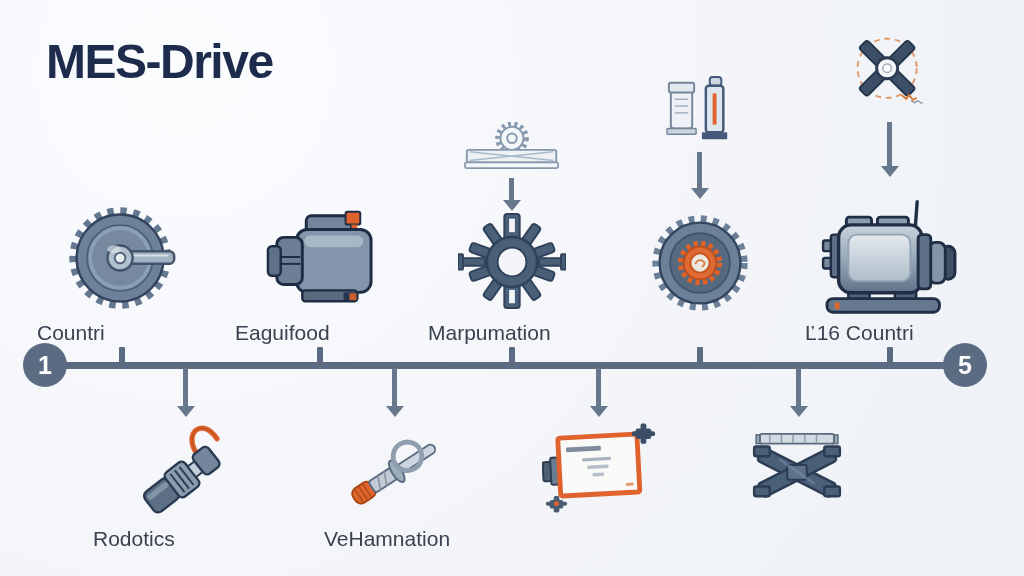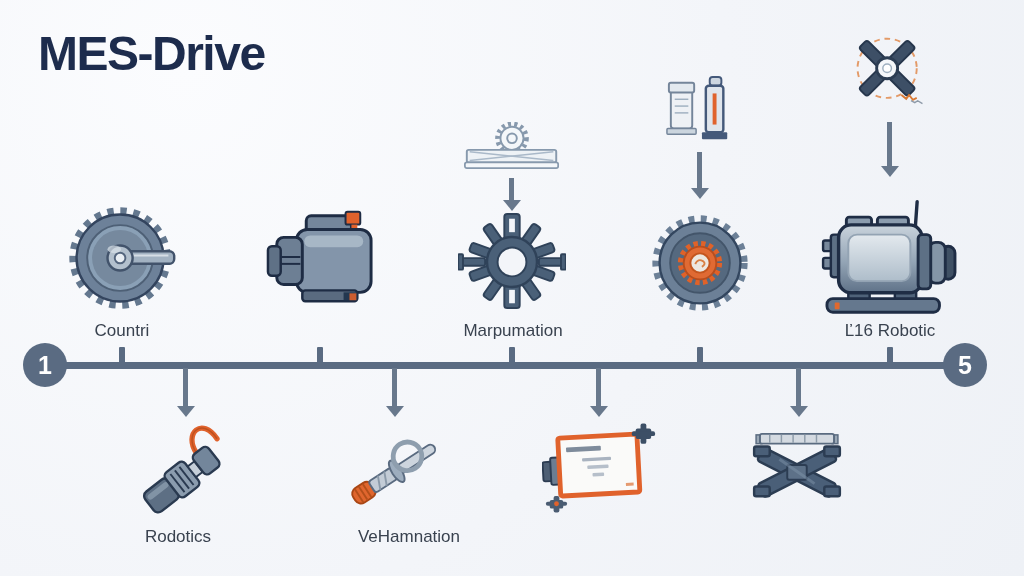--- a/index.html
+++ b/index.html
@@ -1,28 +1,28 @@
 <!DOCTYPE html>
 <html><head>
 <meta charset="utf-8">
 <style>
   html,body{margin:0;padding:0;background:#e8eaee;}
   #canvas{position:relative;width:1024px;height:576px;overflow:hidden;
     background:radial-gradient(circle at 18% 12%, #fbfcfe 0%, #f3f5f9 55%, #eef1f6 100%);
     font-family:"Liberation Sans", sans-serif;}
-  .title{position:absolute;left:34px;top:22px;margin:4px;font-size:48px;font-weight:bold;
+  .title{position:absolute;left:34px;top:22px;margin:12px;font-size:48px;font-weight:bold;
     color:#1d2c4d;letter-spacing:-1.5px;}
   .tl-line{position:absolute;left:45px;top:362px;width:920px;height:7px;background:#5a6b82;border-radius:4px;}
   .tl-badge{position:absolute;top:343px;width:44px;height:44px;border-radius:50%;background:#5a6b82;
     color:#fff;font-size:25px;font-weight:bold;text-align:center;line-height:44px;}
   .tick{position:absolute;top:347px;width:6px;height:16px;background:#5a6b82;border-radius:1px;}
   .varrow{position:absolute;width:5px;background:#68788c;}
   .varrow::after{content:"";position:absolute;top:100%;left:50%;transform:translateX(-50%);
     border:9px solid transparent;border-top:11px solid #68788c;border-bottom:none;}
-  .lbl{position:absolute;width:170px;text-align:center;font-size:17px;color:#39424f;}
+  .lbl{position:absolute;width:170px;font-size:21px;color:#39424f;}
   .icon{position:absolute;}
   .icon svg{display:block;width:100%;height:100%;}
 </style>
 </head>
 <body>
 
 <div id="canvas">
 
   <h1 class="title">MES-Drive</h1>
 
@@ -60,20 +60,21 @@
       <rect x="44" y="34" width="60" height="12" rx="6" fill="#aebdcb" opacity="0.85"></rect>
       <rect x="16" y="36" width="26" height="48" rx="7" fill="#6d7f94" stroke="#1e2c44" stroke-width="3"></rect>
       <rect x="7" y="45" width="13" height="30" rx="4" fill="#5f7186" stroke="#1e2c44" stroke-width="2.5"></rect>
       <line x1="20" y1="56" x2="40" y2="56" stroke="#1e2c44" stroke-width="2"></line>
       <line x1="20" y1="63" x2="40" y2="63" stroke="#1e2c44" stroke-width="2"></line>
       <rect x="42" y="90" width="56" height="11" rx="3" fill="#5a6b80" stroke="#1e2c44" stroke-width="2.5"></rect>
       <rect x="84" y="92" width="14" height="8" fill="#233750"></rect>
       <rect x="90" y="93" width="7" height="7" fill="#e0622c" opacity="0.9"></rect>
     </svg>
   </div>
+  <div class="lbl" style="left:235px;top:321px">Eaguifood</div>
 
   <div class="icon" style="left:463px;top:122px;width:98px;height:50px">
     <svg viewBox="0 0 100 52">
       <circle cx="50" cy="17" r="15" fill="none" stroke="#8799ad" stroke-width="5" stroke-dasharray="3.2 3.4"></circle>
       <circle cx="50" cy="17" r="12" fill="#f4f7fa" stroke="#8799ad" stroke-width="2"></circle>
       <circle cx="50" cy="17" r="5" fill="none" stroke="#8799ad" stroke-width="2"></circle>
       <rect x="3" y="29" width="93" height="13" rx="2" fill="#eef2f6" stroke="#8799ad" stroke-width="2"></rect>
       <line x1="6" y1="40" x2="93" y2="31" stroke="#aab9c9" stroke-width="1.5"></line>
       <line x1="6" y1="31" x2="93" y2="40" stroke="#aab9c9" stroke-width="1.5"></line>
       <rect x="1" y="42" width="97" height="6" rx="2" fill="#f4f7fa" stroke="#8799ad" stroke-width="1.8"></rect>
@@ -196,21 +197,21 @@
       <rect x="10" y="46" width="12" height="44" rx="3" fill="#5d7085" stroke="#1f2d45" stroke-width="2.5"></rect>
       <rect x="124" y="58" width="14" height="34" rx="7" fill="#3f5064" stroke="#1f2d45" stroke-width="3"></rect>
       <rect x="111" y="54" width="17" height="42" rx="7" fill="#8495a7" stroke="#1f2d45" stroke-width="3"></rect>
       <rect x="18" y="36" width="86" height="70" rx="13" fill="url(#mgrad)" stroke="#1f2d45" stroke-width="3.5"></rect>
       <rect x="28" y="46" width="64" height="48" rx="9" fill="url(#mgrad2)" stroke="#93a3b3" stroke-width="2"></rect>
       <rect x="100" y="46" width="13" height="56" rx="4" fill="#5d7085" stroke="#1f2d45" stroke-width="3"></rect>
       <rect x="6" y="112" width="116" height="14" rx="6" fill="#65788e" stroke="#1f2d45" stroke-width="3"></rect>
       <rect x="14" y="116" width="5" height="7" rx="1" fill="#e0692f"></rect>
     </svg>
   </div>
-  <div class="lbl" style="left:805px;top:321px">Ľ16 Robotic</div>
+  <div class="lbl" style="left:805px;top:321px">Ľ16 Countri</div>
 
   <div class="varrow" style="left:183px;top:368px;height:38px"></div>
   <div class="varrow" style="left:392px;top:368px;height:38px"></div>
   <div class="varrow" style="left:596px;top:368px;height:38px"></div>
   <div class="varrow" style="left:796px;top:368px;height:38px"></div>
 
   <div class="icon" style="left:138px;top:424px;width:98px;height:92px">
     <svg viewBox="0 0 100 96">
       <g transform="rotate(-38 50 50)">
         <path d="M70 40 C 72 16, 98 14, 96 42" fill="none" stroke="#e0622c" stroke-width="5.5" stroke-linecap="round"></path>

